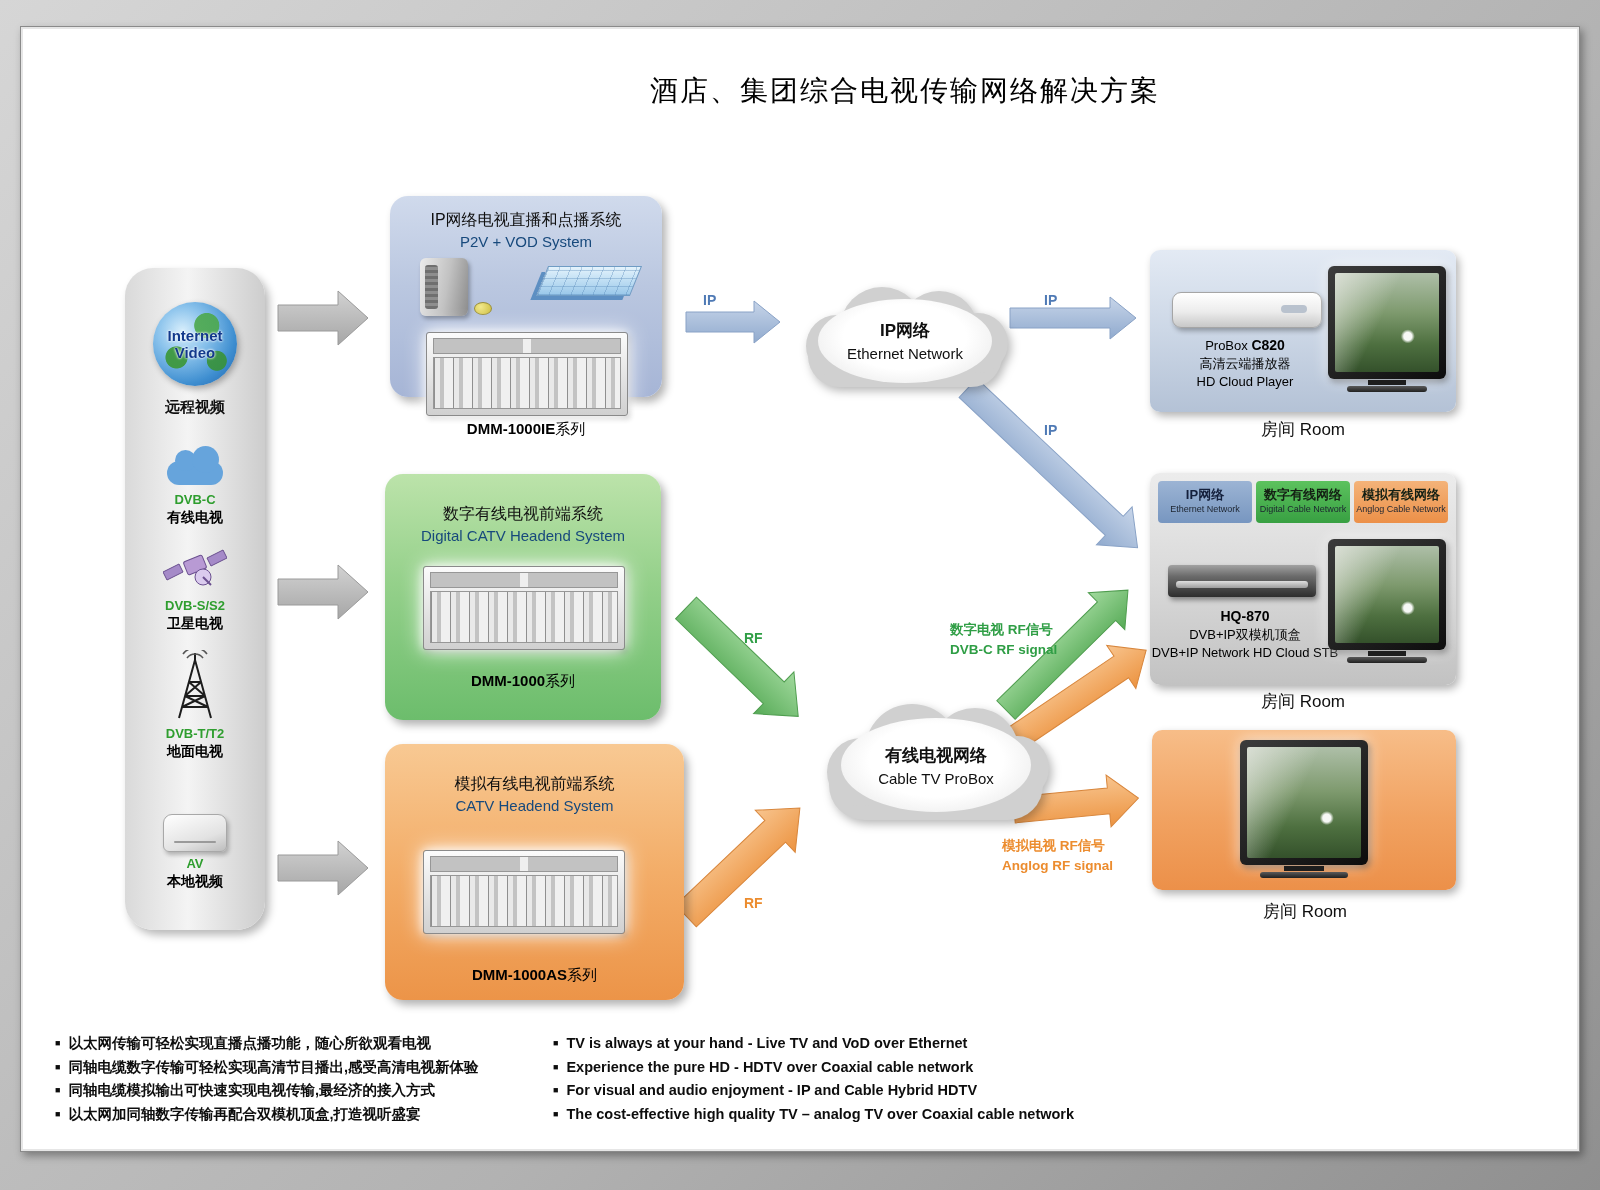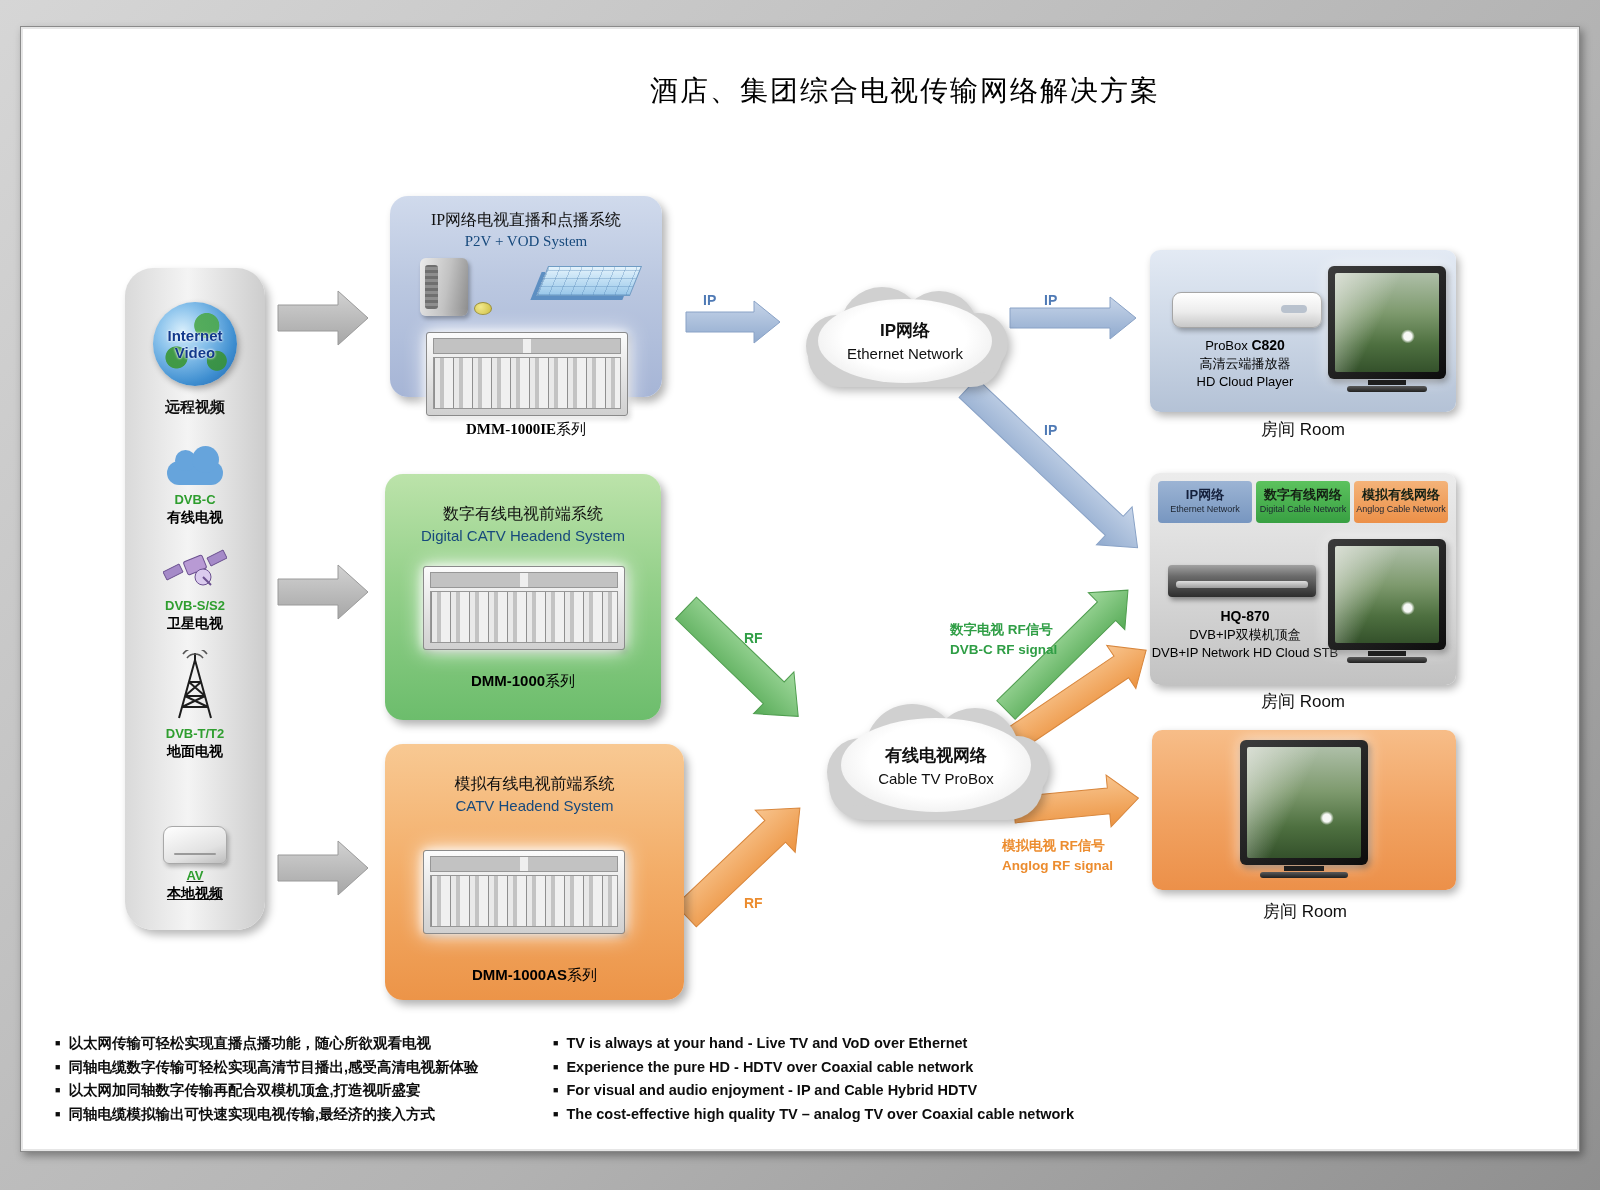--- a/index.html
+++ b/index.html
@@ -39,21 +39,21 @@
   .mini-cloud::after{content:"";position:absolute;left:25px;top:-15px;width:27px;height:27px;background:#66a4dc;border-radius:50%;}
   .av-box{width:62px;height:36px;border-radius:9px 9px 6px 6px;
     background:linear-gradient(160deg,#ffffff,#e2e2e2 65%,#bdbdbd);
     border:1px solid #a8a8a8;box-shadow:2px 3px 4px rgba(0,0,0,.25);position:relative;}
   .av-box::after{content:"";position:absolute;left:10px;right:10px;bottom:8px;height:2px;background:#9a9a9a;border-radius:1px;}
 
   
   .sys{border-radius:18px;box-shadow:4px 5px 9px rgba(0,0,0,.3);}
   .sys > *{position:absolute;left:0;width:100%;text-align:center;}
   .sys-blue{left:390px;top:196px;width:272px;height:201px;
-    background:linear-gradient(180deg,#d0daec 0%,#bac7e0 45%,#a6b5d6 100%);font-family:Liberation Serif, serif;}
+    background:linear-gradient(180deg,#d0daec 0%,#bac7e0 45%,#a6b5d6 100%);}
   .sys-green{left:385px;top:474px;width:276px;height:246px;
     background:linear-gradient(180deg,#bce3aa 0%,#94d08a 45%,#6cbd6c 100%);}
   .sys-orange{left:385px;top:744px;width:276px;height:256px;
     background:linear-gradient(180deg,#f8c993 0%,#f3ad68 50%,#ec9448 100%);padding-left:23px;}
   .sys-zh{font-size:16px;font-weight:500;color:#101010;}
   .sys-en{font-size:15px;font-weight:500;color:#17497c;}
   .sys-model{font-size:15px;color:#000;}
   .sys-model b{font-weight:700;}
 
   .rack{position:absolute;width:200px;height:82px;border-radius:3px;border:1px solid #8a8a8a;
@@ -241,21 +241,21 @@
             <path d="M30 10 L14 68 M30 10 L46 68 M24 32 L36 32 M20 46 L40 46 M24 32 L40 46 M36 32 L20 46 M17 57 L43 57 M20 46 L43 57 M40 46 L17 57" stroke="#1d1d1d" stroke-width="2" fill="none"></path>
             <line x1="30" y1="3" x2="30" y2="10" stroke="#1d1d1d" stroke-width="2"></line>
             <path d="M22 8 a 10 10 0 0 1 16 0" stroke="#555" stroke-width="1.6" fill="none"></path>
             <path d="M18 4 a 15 15 0 0 1 24 0" stroke="#555" stroke-width="1.6" fill="none"></path>
           </svg>
         </div>
         <div class="src-name">DVB-T/T2</div>
         <div class="src-cap">地面电视</div>
       </div>
 
-      <div class="src-item" style="top:548px;text-decoration:underline;">
+      <div class="src-item" style="top:536px;">
         <div class="icon-row" style="height:48px;">
             <div class="av-box"></div>
           </div>
         <div class="src-name">AV</div>
         <div class="src-cap">本地视频</div>
       </div>
     </div>
 
     <div class="sys sys-blue">
       <div class="sys-zh" style="top:14px;">IP网络电视直播和点播系统</div>
@@ -376,22 +376,22 @@
           </div>
         <div class="tv-stand"></div>
           <div class="tv-base"></div>
       </div>
     </div>
     <div class="room-label" style="left:1152px;top:900px;">房间 Room</div>
 
     <div class="footer footer-zh">
       <div class="f-line">以太网传输可轻松实现直播点播功能，随心所欲观看电视</div>
       <div class="f-line">同轴电缆数字传输可轻松实现高清节目播出,感受高清电视新体验</div>
+      <div class="f-line">同轴电缆模拟输出可快速实现电视传输,最经济的接入方式</div>
       <div class="f-line">以太网加同轴数字传输再配合双模机顶盒,打造视听盛宴</div>
-      <div class="f-line">同轴电缆模拟输出可快速实现电视传输,最经济的接入方式</div>
     </div>
     <div class="footer footer-en">
       <div class="f-line">TV is always at your hand - Live TV and VoD over Ethernet</div>
       <div class="f-line">Experience the pure HD - HDTV over Coaxial cable network</div>
       <div class="f-line">For visual and audio enjoyment - IP and Cable Hybrid HDTV</div>
       <div class="f-line">The cost-effective high quality TV – analog TV over Coaxial cable network</div>
     </div>
 
   </div>
 </div>

